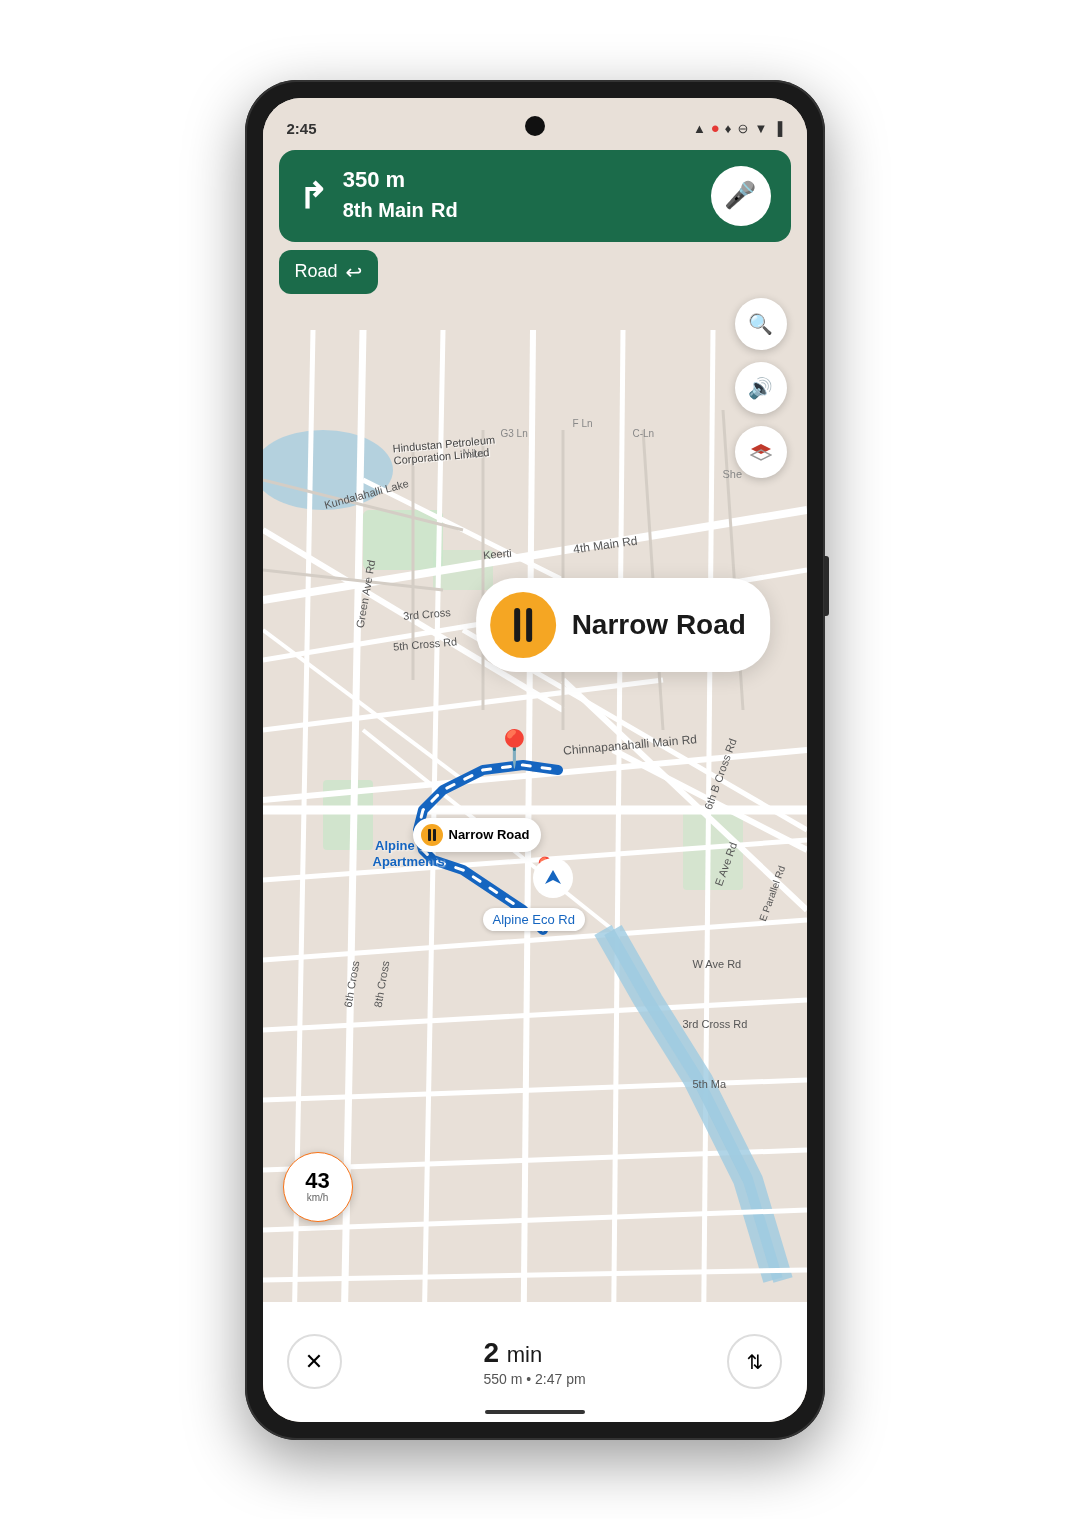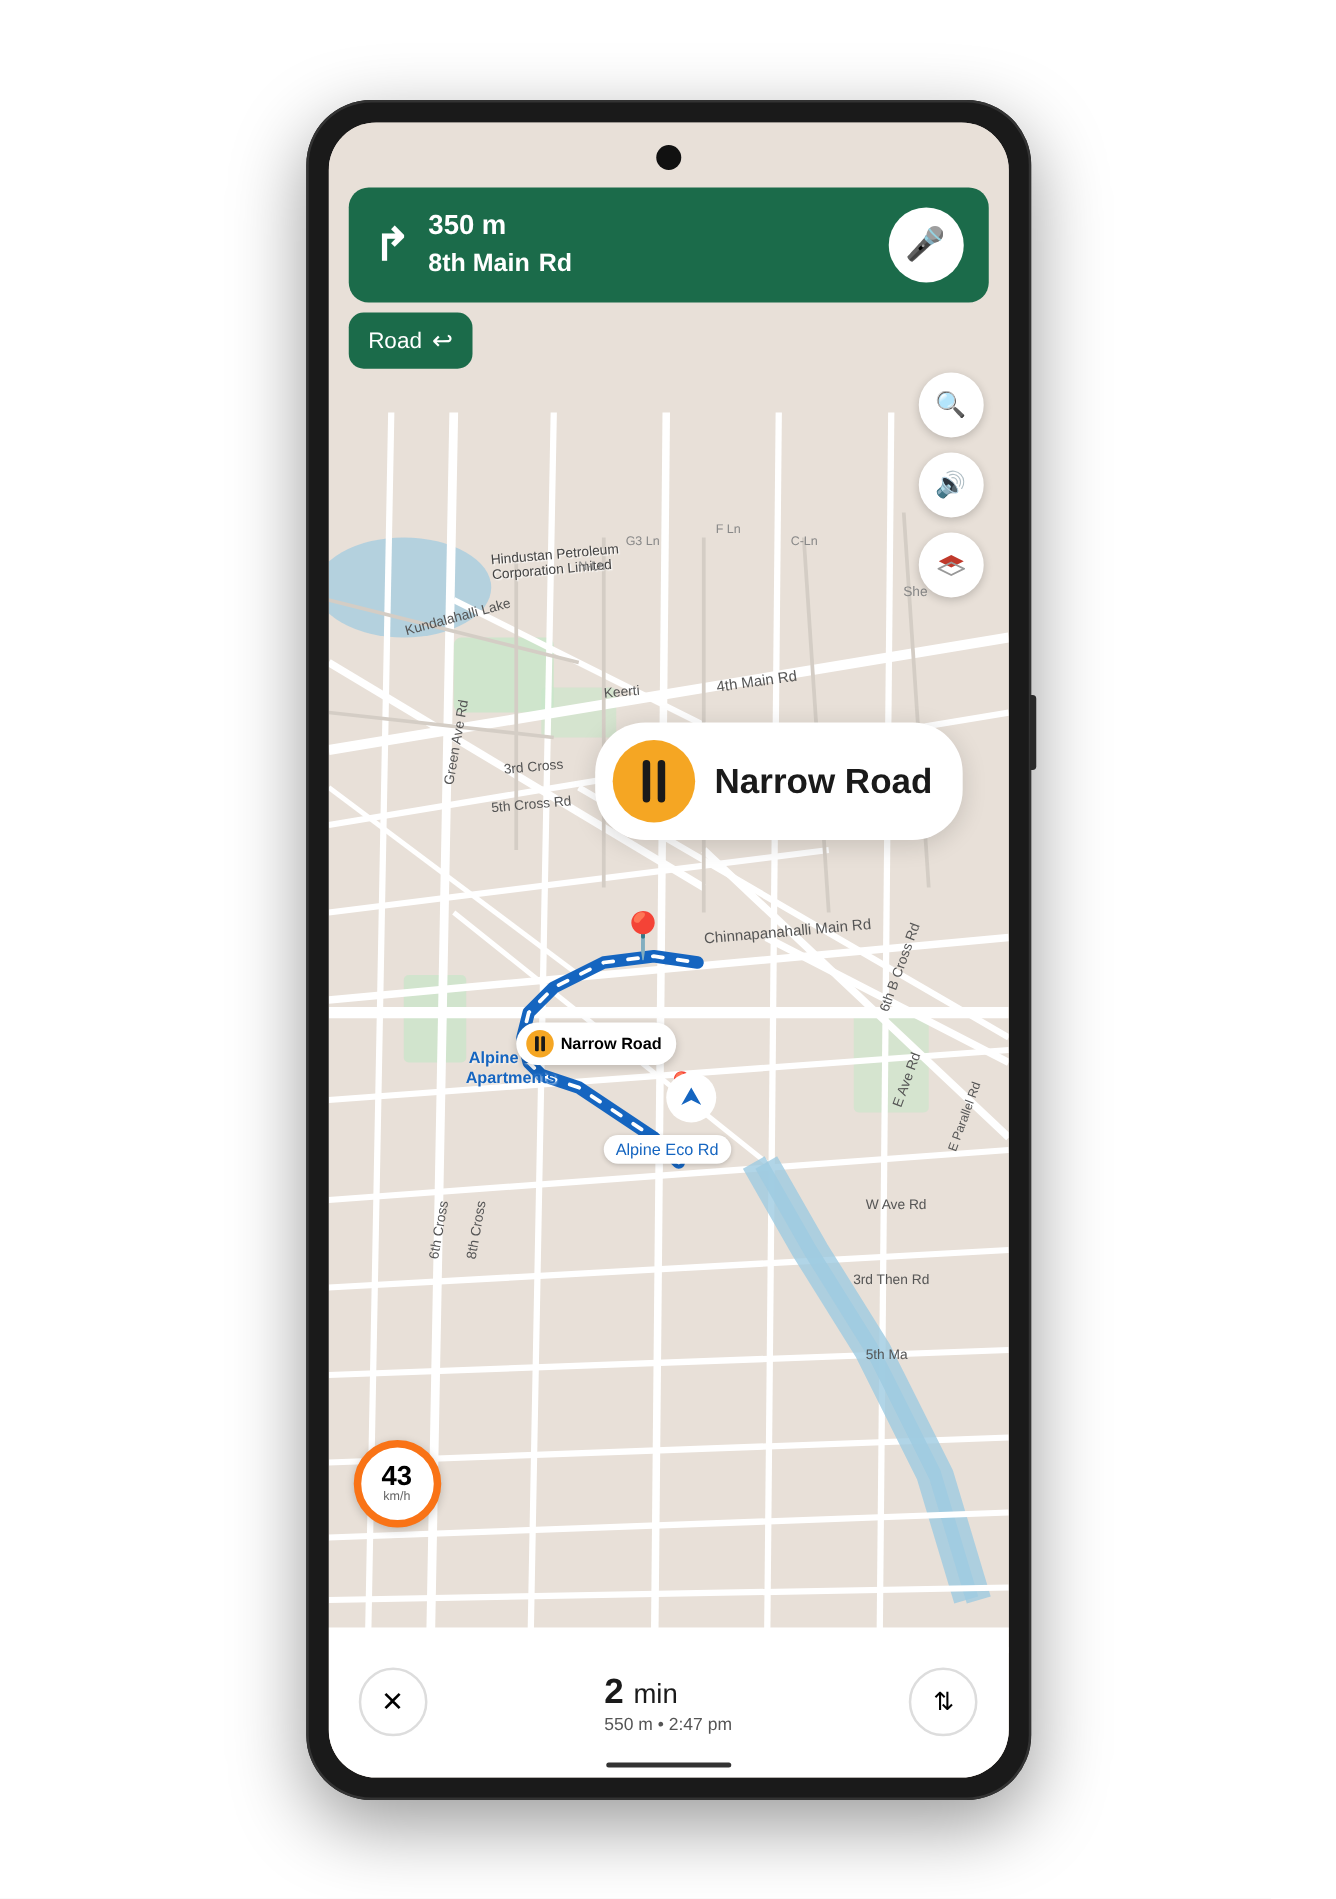--- a/index.html
+++ b/index.html
@@ -354,21 +354,21 @@
       z-index: 30;
       background: white;
       border-radius: 50%;
       width: 70px;
       height: 70px;
       display: flex;
       flex-direction: column;
       align-items: center;
       justify-content: center;
       box-shadow: 0 2px 8px rgba(0,0,0,0.2);
-      border: 6px solid #f97316;
+      border: 1px solid #f97316;
     }
 
     .speed-number {
       font-size: 22px;
       font-weight: 700;
       line-height: 1;
     }
 
     .speed-unit {
       font-size: 10px;
@@ -564,27 +564,38 @@
         <div style="position:absolute; top:450px; left:220px; font-size:11px; color:#555; transform:rotate(-5deg);">Keerti</div>
         <div style="position:absolute; top:330px; left:238px; font-size:10px; color:#888;">G3 Ln</div>
         <div style="position:absolute; top:320px; left:310px; font-size:10px; color:#888;">F Ln</div>
         <div style="position:absolute; top:330px; left:370px; font-size:10px; color:#888;">C-Ln</div>
         <div style="position:absolute; top:350px; left:200px; font-size:10px; color:#888;">N-Ln</div>
         <div style="position:absolute; top:640px; left:300px; font-size:12px; color:#555; transform:rotate(-5deg);">Chinnapanahalli Main Rd</div>
         <div style="position:absolute; top:670px; left:420px; font-size:11px; color:#555; transform:rotate(-70deg);">6th B Cross Rd</div>
         <div style="position:absolute; top:760px; left:440px; font-size:11px; color:#555; transform:rotate(-70deg);">E Ave Rd</div>
         <div style="position:absolute; top:790px; left:480px; font-size:10px; color:#555; transform:rotate(-70deg);">E Parallel Rd</div>
         <div style="position:absolute; top:860px; left:430px; font-size:11px; color:#555;">W Ave Rd</div>
-        <div style="position:absolute; top:920px; left:420px; font-size:11px; color:#555;">3rd Then Rd</div>
+        <div style="position:absolute; top:920px; left:420px; font-size:11px; color:#555;">3rd Cross Rd</div>
         <div style="position:absolute; top:980px; left:430px; font-size:11px; color:#555;">5th Ma</div>
         <div style="position:absolute; top:880px; left:65px; font-size:11px; color:#555; transform:rotate(-80deg);">6th Cross</div>
         <div style="position:absolute; top:880px; left:95px; font-size:11px; color:#555; transform:rotate(-80deg);">8th Cross</div>
         <div style="position:absolute; top:370px; left:460px; font-size:11px; color:#888;">She</div>
       </div>
 
+      <div class="status-bar">
+        <span class="status-time">2:45</span>
+        <div class="status-icons">
+          <span class="status-icon">▲</span>
+          <span class="status-icon" style="color:#e53935; font-size:14px;">⏺</span>
+          <span class="status-icon">♦</span>
+          <span class="status-icon">⊖</span>
+          <span class="status-icon">▼</span>
+          <span class="status-icon">▐</span>
+        </div>
+      </div>
 
       <div class="nav-header">
         <div class="turn-card">
           <div class="turn-info">
             <div class="turn-arrow">↱</div>
             <div class="turn-text">
               <div class="turn-distance">350 m</div>
               <div class="turn-street">
                 <span>8th Main</span>&nbsp;<span>Rd</span>
               </div>

